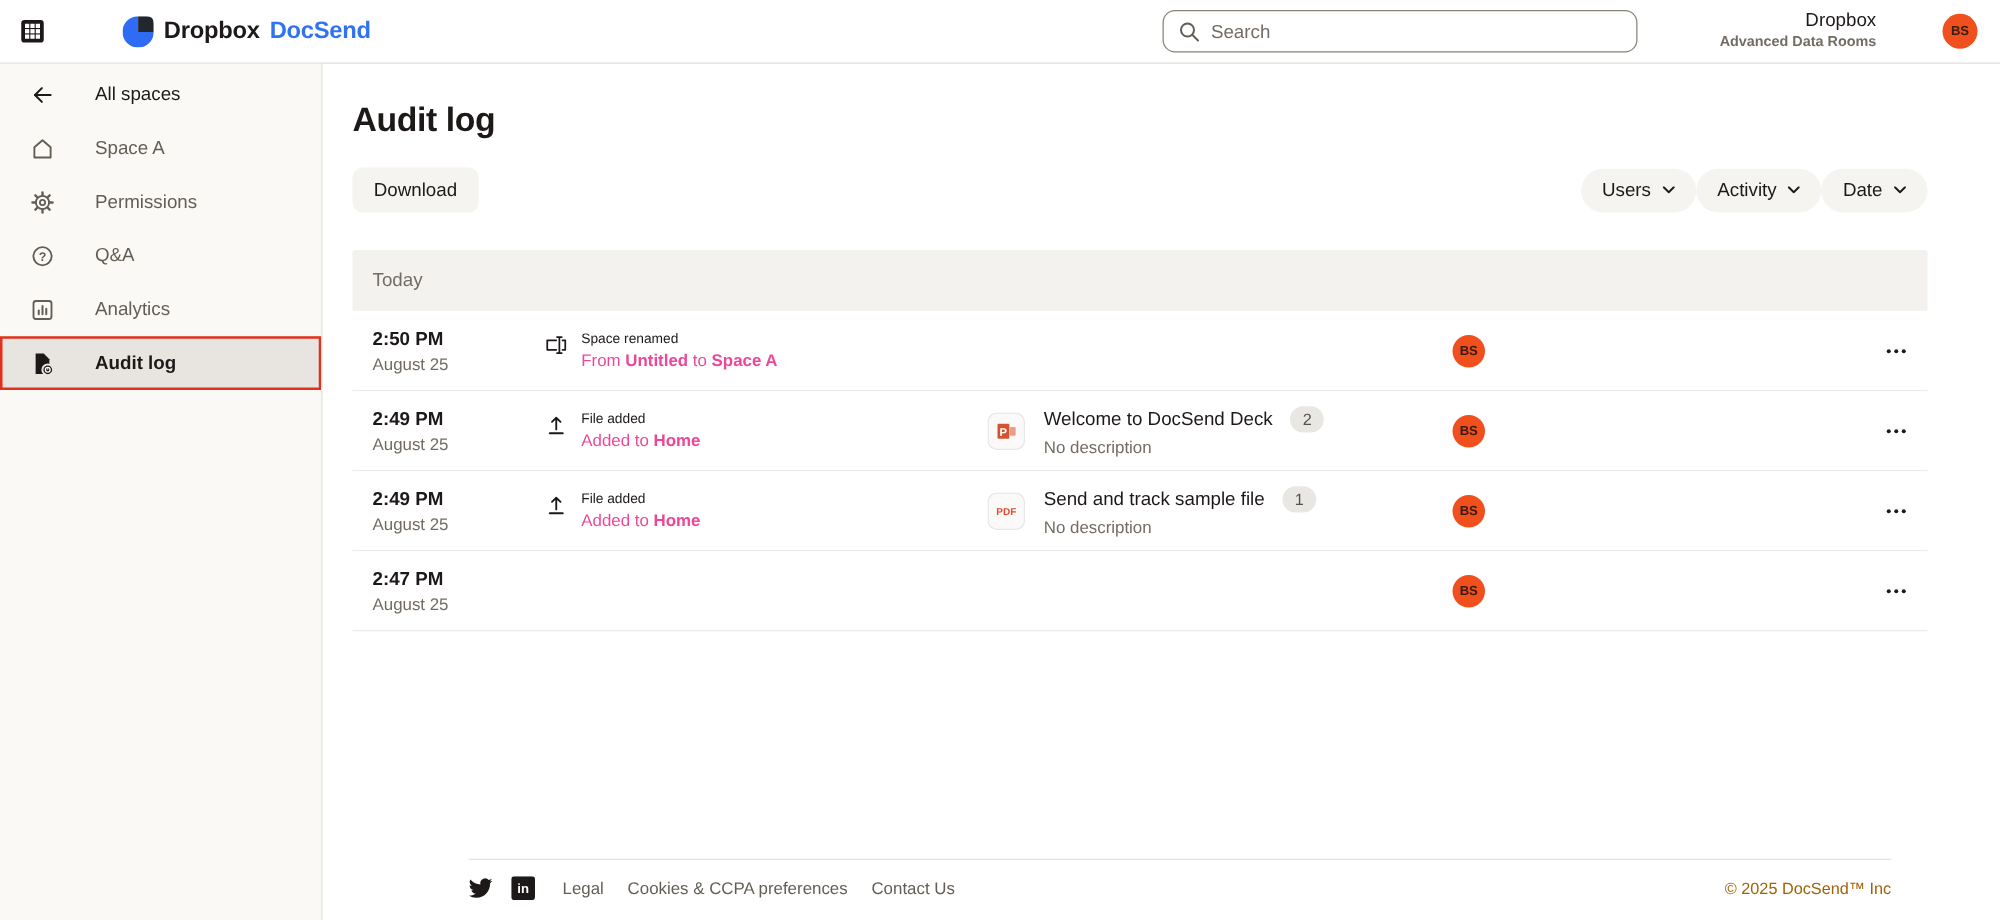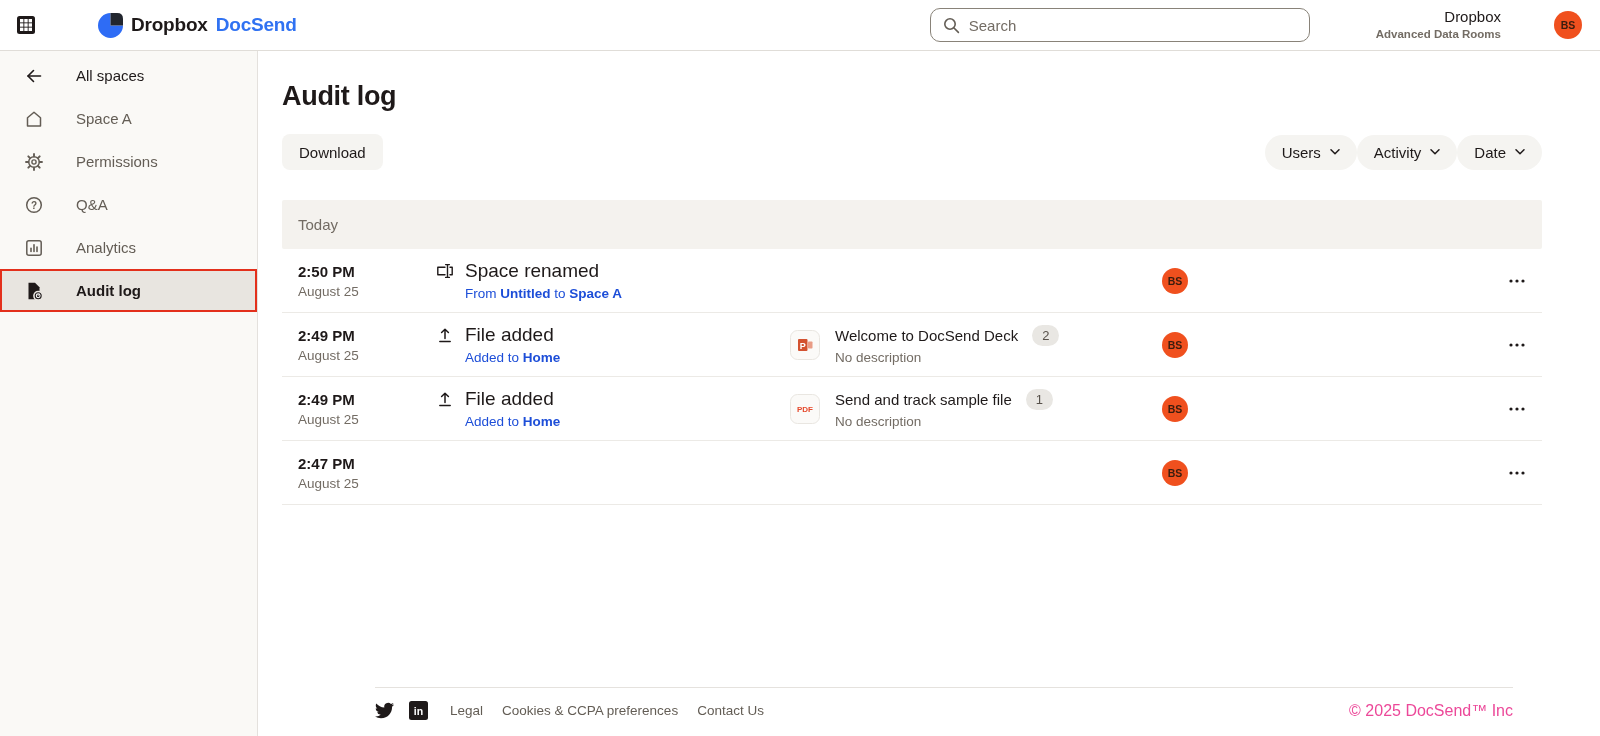--- a/index.html
+++ b/index.html
@@ -74,22 +74,22 @@
   }
   .log-row{
     display:flex; align-items:center; height:64px;
     border-bottom:1px solid #eceae6; padding:0 16px; background:#fff;
   }
   .col-time{ width:137px; flex:none; }
   .time{ font-size:15px; font-weight:700; }
   .date{ font-size:13.5px; color:#736c64; margin-top:4px; }
   .col-action{ width:355px; flex:none; display:flex; gap:10px; }
   .action-ico{ width:20px; height:20px; flex:none; margin-top:1px; }
-  .action-title{ font-size:19px; }
-  .action-sub{ font-size:13.5px; color:#1d4ed8; margin-top:4px; }
+  .action-title{ font-size:11px; }
+  .action-sub{ font-size:13.5px; color:#ec4899; margin-top:4px; }
   .action-sub b{ font-weight:700; }
   .col-doc{ flex:1; min-width:0; display:flex; align-items:center; gap:15px; cursor:pointer; }
   .doc-ico{ width:30px; height:30px; flex:none; display:flex; }
   .doc-title-line{ display:flex; align-items:center; }
   .doc-name{ font-size:15px; }
   .doc-badge{
     background:#e9e7e3; border-radius:12px; padding:3px 10px;
     font-size:13px; color:#57514a; margin-left:14px;
   }
   .doc-desc{ font-size:13.5px; color:#736c64; margin-top:4px; }
@@ -102,21 +102,21 @@
   .col-menu{ width:24px; flex:none; display:flex; justify-content:flex-end; cursor:pointer; }
   
   .footer{
     margin:auto 29px 0 93px; border-top:1px solid #e5e2de;
     padding:13px 0 16px; display:flex; align-items:center;
   }
   .social{ display:flex; align-items:center; gap:15px; margin-right:22px; }
   .social .ico{ display:flex; cursor:pointer; }
   .footer-links{ display:flex; gap:19px; }
   .footer-link{ font-size:13.5px; color:#635d55; cursor:pointer; text-decoration:none; }
-  .copyright{ margin-left:auto; font-size:16px; color:#ec4899;text-align:right; }
+  .copyright{ margin-left:auto; font-size:13px; color:#a16207;text-align:right; }
 </style>
 </head>
 <body>
 
 <div class="topbar">
   <span class="apps-btn">
     <svg viewBox="0 0 20 20" width="20" height="20">
       <rect x="1" y="1" width="18" height="18" rx="2.5" fill="#1e1919"></rect>
       <g fill="#ffffff">
         <rect x="4" y="4" width="3.4" height="3.4"></rect>

